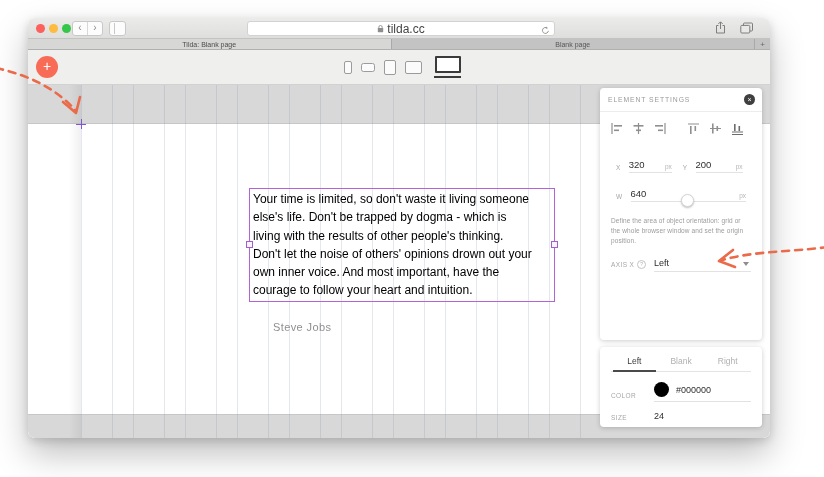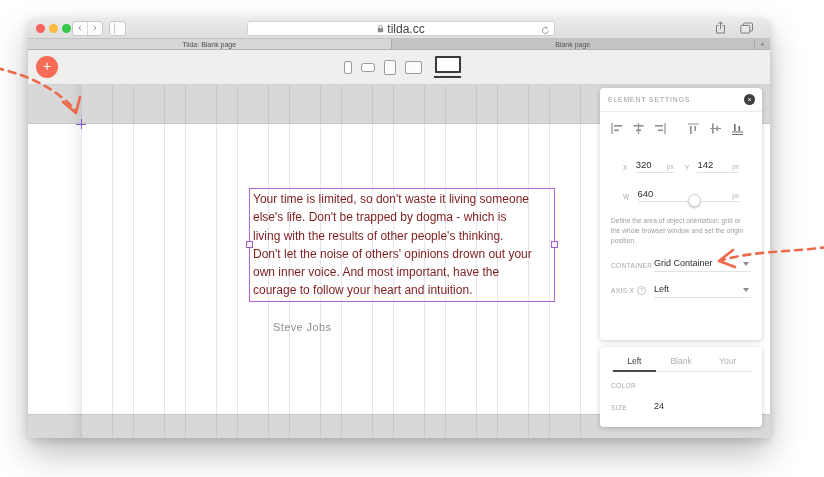--- a/index.html
+++ b/index.html
@@ -57,37 +57,37 @@
   #grid-lines{position:absolute;left:53px;top:0;width:519px;height:100%;
     background-image:repeating-linear-gradient(90deg,rgba(130,130,185,.20) 0 1px,transparent 1px 31px,
       rgba(130,130,185,.20) 31px 32px,transparent 32px 52px);}
   #grid-edge-shade{position:absolute;left:41px;top:0;width:12px;height:100%;
     background:linear-gradient(to right,rgba(0,0,0,0),rgba(0,0,0,.06));}
   #origin-cross{position:absolute;left:48px;top:34px;width:10px;height:10px;}
   #origin-cross::before{content:"";position:absolute;left:4.5px;top:0;width:1px;height:10px;background:#7e57d4;}
   #origin-cross::after{content:"";position:absolute;top:4.5px;left:0;height:1px;width:10px;background:#7e57d4;}
   #text-block{position:absolute;left:221px;top:103px;width:304px;height:112px;border:1px solid #b263d6;}
   #quote-text{position:absolute;left:3px;top:1px;width:301px;font-size:12px;line-height:18.3px;
-    color:#7f1d1d;white-space:pre-line;}
+    color:#000000;white-space:pre-line;}
   .handle{position:absolute;width:5px;height:5px;background:#f7f2fb;border:1px solid #a35fc8;top:52px;}
   .handle.left{left:-4px;} .handle.right{right:-4px;}
   #author{position:absolute;left:224px;top:236px;font-size:11px;color:#8f8f8f;letter-spacing:.4px;margin-left:21px;}
   
   #panel{position:absolute;left:572px;top:70px;width:162px;}
   .card{background:#fff;border-radius:4px;box-shadow:0 1px 5px rgba(0,0,0,.20);}
   #card1{height:252px;position:relative;}
   #card2{height:80px;position:relative;margin-top:7px;overflow:hidden;}
   #panel-header{height:23px;display:flex;align-items:center;padding:0 8px;border-bottom:1px solid #ececec;}
   #panel-title{font-size:6.8px;letter-spacing:.9px;color:#9a9a9a;}
   #panel-close{position:absolute;right:7px;top:6px;width:11px;height:11px;border-radius:50%;background:#3f3f3f;
     color:#fff;font-size:7px;line-height:11px;text-align:center;}
   #align-row{display:flex;align-items:center;padding:10px 0 8px 10px;}
   #align-row svg{display:block;}
   #align-row .g1{display:flex;gap:9px;} #align-row .g2{display:flex;gap:9px;margin-left:20px;}
-  .field-row{display:flex;align-items:flex-end;padding:0 23px;}
+  .field-row{display:flex;align-items:flex-end;padding:0 16px;}
   .f-label{font-size:6.5px;color:#a7a7a7;letter-spacing:.4px;line-height:10px;}
   .f-box{display:flex;align-items:flex-end;border-bottom:1px solid #e2e2e2;margin-left:8px;padding-bottom:2px;position:relative;}
   .f-val{font-size:9.5px;color:#2e2e2e;flex:1;}
   .f-unit{font-size:6.5px;color:#b5b5b5;margin-left:4px;}
   #xy-row{margin-top:16px;}
   #x-box{width:43px;} #y-label{margin-left:11px;} #y-box{width:47px;}
   #w-row{margin-top:15px;} #w-box{width:121px;}
   #w-knob{position:absolute;left:50px;bottom:-6px;width:11px;height:11px;border-radius:50%;background:#fff;
     border:1px solid #d4d4d4;box-shadow:0 1px 2px rgba(0,0,0,.25);}
   #panel-desc{margin:14px 11px 0 11px;font-size:6.5px;line-height:10px;color:#9b9b9b;letter-spacing:.1px;}
@@ -258,69 +258,64 @@
       </div>
 
       <div class="field-row" id="xy-row">
         <span class="f-label">X</span>
         <div class="f-box" id="x-box">
           <span class="f-val">320</span>
           <span class="f-unit">px</span>
         </div>
         <span class="f-label" id="y-label">Y</span>
         <div class="f-box" id="y-box">
-          <span class="f-val">142</span>
+          <span class="f-val">200</span>
           <span class="f-unit">px</span>
         </div>
       </div>
 
       <div class="field-row" id="w-row">
         <span class="f-label">W</span>
         <div class="f-box" id="w-box">
           <span class="f-val">640</span>
           <span class="f-unit">px</span>
           <div id="w-knob"></div>
         </div>
       </div>
 
       <div id="panel-desc">Define the area of object orientation: grid or the whole browser window and set the origin position.</div>
 
-      <div class="sel-row">
-        <span class="sel-label">
-          <span>CONTAINER</span>
-        </span>
-        <div class="sel-box">
-          <span class="sel-val">Grid Container</span>
-          <span class="caret"></span>
-        </div>
-      </div>
 
       <div class="sel-row">
         <span class="sel-label">
           <span>AXIS X</span>
           <span class="q-circle">?</span>
         </span>
         <div class="sel-box">
           <span class="sel-val">Left</span>
           <span class="caret"></span>
         </div>
       </div>
 
     </div>
 
     <div class="card" id="card2">
       <div id="tabs-row">
         <div class="ptab active">Left</div>
         <div class="ptab">Blank</div>
-        <div class="ptab">Your</div>
+        <div class="ptab">Right</div>
       </div>
       <div class="sel-row" id="color-row">
         <span class="sel-label">
             <span>COLOR</span>
           </span>
+        <div class="sel-box" id="color-box">
+          <span id="color-swatch"></span>
+          <span class="sel-val">#000000</span>
+        </div>
       </div>
       <div class="sel-row" id="size-row">
         <span class="sel-label">
             <span>SIZE</span>
           </span>
         <div class="sel-box" style="border-bottom:none;">
           <span class="sel-val">24</span>
         </div>
       </div>
     </div>

